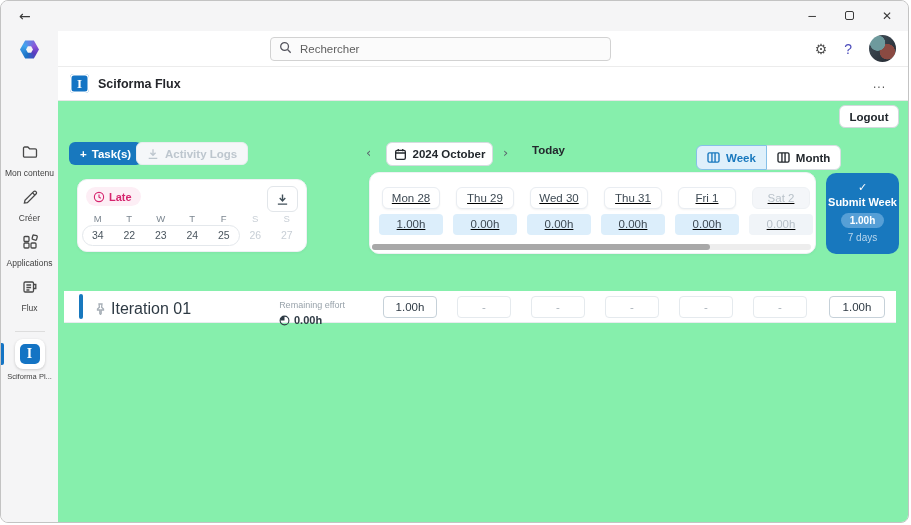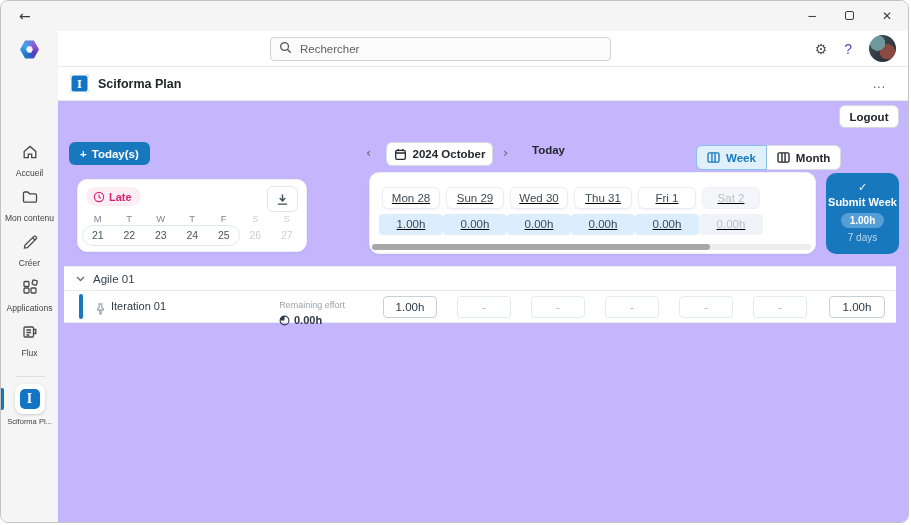--- a/index.html
+++ b/index.html
@@ -56,21 +56,21 @@
             background:radial-gradient(circle at 32% 30%, #6e9a9d 0 28%, transparent 30%),
                        radial-gradient(circle at 68% 62%, #8a4a42 0 30%, transparent 32%),
                        linear-gradient(135deg,#44535d,#23262e); }
 
   .appheader { height:34px; background:#fff; border-bottom:1px solid #e7e7e7; display:flex; align-items:center; padding:0 22px 0 12px; }
   .appheader .sciforma-ico { width:19px; height:19px; font-size:13px; border-radius:4px; box-shadow:0 0 0 1.5px #fff inset; }
   .app-title { font-size:12.5px; font-weight:bold; color:#24262b; margin-left:9px; }
   .menu-btn { margin-left:auto; border:none; background:none; color:#555; font-size:12px; letter-spacing:1px; cursor:pointer; }
 
   
-  .content { flex:1; position:relative; background:#c4b5fd; }
+  .content { flex:1; position:relative; background:#86efac; }
   .btn { cursor:pointer; font-family:"Liberation Sans", sans-serif; }
 
   .logout-btn { position:absolute; left:781px; top:4px; width:60px; height:23px; background:#fff;
                 border:1px solid #d3d8dd; border-radius:6px; font-size:11.5px; font-weight:600; color:#20262c; }
 
   .task-btn { position:absolute; left:11px; top:41px; height:23px; padding:0 11px; background:var(--primary);
               border:none; border-radius:6px; color:#fff; font-size:11.5px; font-weight:bold;
               display:flex; align-items:center; gap:5px; }
   .activity-btn { position:absolute; left:78px; top:41px; height:23px; padding:0 10px; background:#f5f7f9;
               border:1px solid #e9edf0; border-radius:6px; color:#bdc6ce; font-size:11.5px; font-weight:bold;
@@ -104,21 +104,21 @@
   .export-btn svg, .download-glyph svg { stroke:#42505a; fill:none; stroke-width:1.5; }
   .cal-row { position:absolute; left:4px; display:flex; }
   .cal-cell { width:31.5px; text-align:center; }
   .cal-head { top:33px; font-size:9.5px; color:#7b8690; }
   .cal-dates { top:49px; font-size:10.5px; color:#4a555e; }
   .cal-cell.weekend { color:#c8cfd6; }
   .range-pill { position:absolute; left:4px; top:45px; width:158px; height:21px; border:1px solid #e4e8ec; border-radius:11px; }
 
   
   .days-card { left:311px; top:71px; width:447px; height:82px; }
-  .daycols { display:flex; padding:14px 0 0 9px; }
+  .daycols { display:flex; gap:10px; padding:14px 0 0 9px; }
   .daycol { width:64px; cursor:pointer; }
   .dayhead { height:22px; margin:0 3px; border:1px solid #e9edf2; border-radius:6px; background:#fff;
              box-shadow:0 1px 2px rgba(0,0,0,.05); font-size:11.5px; font-weight:500; color:#3e4a54;
              line-height:21px; text-align:center; }
   .dayval { height:21px; margin-top:5px; border-radius:4px; background:var(--day_value_bg); text-align:center;
             line-height:21px; font-size:11.5px; color:#3e4a54; }
   .daycol.muted .dayhead { background:#f4f6f9; border-color:#eef1f4; box-shadow:none; color:#b8c1c9; }
   .daycol.muted .dayval { background:#f0f4f8; color:#b8c1c9; }
   .hscroll-track { position:absolute; left:2px; right:4px; bottom:3px; height:6px; border-radius:3px; background:#ededed; }
   .hscroll-thumb { position:absolute; left:0; top:0; width:338px; height:6px; border-radius:3px; background:#a8a8a8; cursor:grab; }
@@ -137,21 +137,21 @@
                   display:flex; align-items:center; cursor:pointer; }
   .group-chevron { margin-left:12px; display:flex; }
   .group-chevron svg { stroke:#6b7680; fill:none; stroke-width:1.5; }
   .group-label { margin-left:8px; font-size:11.5px; font-weight:500; color:#343f49; }
 
   .task-row { position:absolute; left:6px; right:12px; top:190px; height:32px; background:#fff;
               border-bottom:1px solid #e9ecef; }
   .accent-bar { position:absolute; left:15px; top:3px; bottom:3px; width:4px; border-radius:2px; background:var(--primary); }
   .pin-ico { position:absolute; left:31px; top:10px; }
   .pin-ico svg { stroke:#a6aeb6; fill:none; stroke-width:1.3; }
-  .task-name { position:absolute; left:47px; top:9px; font-size:11px; color:#2e3a44; }
+  .task-name { position:absolute; left:47px; top:9px; font-size:16px; color:#2e3a44; }
   .remaining { position:absolute; left:215px; top:3px; width:66px; text-align:right; }
   .remaining-label { font-size:9px; color:#99a3ab; white-space:nowrap; }
   .remaining-value { margin-top:2px; display:flex; align-items:center; justify-content:flex-start; gap:4px;
                      font-size:11px; font-weight:bold; color:#2e3a44; }
   .cell { position:absolute; top:5px; width:54px; height:22px; background:#fff; border:1px solid #e5eaee;
           border-radius:4px; text-align:center; line-height:20px; font-size:11.5px; color:#a9b2ba; cursor:text; }
   .cell.filled { border-color:#c6d1d9; color:#2e3a44; }
   .cell.c0 { left:319px; } .cell.c1 { left:393px; } .cell.c2 { left:467px; }
   .cell.c3 { left:541px; } .cell.c4 { left:615px; } .cell.c5 { left:689px; }
   .cell.total { left:765px; width:56px; border-color:#c6d1d9; color:#2e3a44; cursor:default; }
@@ -170,28 +170,20 @@
     </div>
   </div>
 
   <div class="body">
     <aside class="rail">
       <div class="m365-logo"></div>
       <div class="nav">
         <div class="nav-item">
           <span>
             <svg width="18" height="18" viewBox="0 0 18 18">
-                <path d="M3.2 8.4 9 3.4l5.8 5v6.2h-4.1v-3.5H7.3v3.5H3.2z"></path>
-              </svg>
-          </span>
-          <span class="nav-label">Accueil</span>
-        </div>
-        <div class="nav-item">
-          <span>
-            <svg width="18" height="18" viewBox="0 0 18 18">
                 <path d="M2.5 5.2c0-.7.5-1.2 1.2-1.2h3.1l1.8 1.8h5.7c.7 0 1.2.5 1.2 1.2v6c0 .7-.5 1.2-1.2 1.2H3.7c-.7 0-1.2-.5-1.2-1.2z"></path>
               </svg>
           </span>
           <span class="nav-label">Mon contenu</span>
         </div>
         <div class="nav-item">
           <span>
             <svg width="18" height="18" viewBox="0 0 18 18">
                 <path d="M4 12.2 12.6 3.6c.7-.7 1.8-.7 2.4 0 .7.7.7 1.8 0 2.4L6.4 14.6 3.4 15z"></path>
                 <path d="M11.5 4.7l2.4 2.4"></path>
@@ -244,31 +236,39 @@
         </div>
         <div class="topbar-right">
           <button class="icon-btn glyph">⚙</button>
           <button class="icon-btn help-btn">?</button>
           <button class="avatar"></button>
         </div>
       </div>
 
       <div class="appheader">
         <span class="sciforma-ico">I</span>
-        <span class="app-title">Sciforma Plan</span>
+        <span class="app-title">Sciforma Flux</span>
         <button class="menu-btn">...</button>
       </div>
 
       <div class="content">
 
         <button class="logout-btn btn">Logout</button>
 
         <button class="task-btn btn">
           <span>+</span>
-          <span>Today(s)</span>
+          <span>Task(s)</span>
+        </button>
+        <button class="activity-btn btn">
+          <span class="download-glyph" style="display:flex;">
+            <svg width="12" height="12" viewBox="0 0 14 14" style="stroke:#bdc6ce">
+                <path d="M7 1.5v7M4 5.5l3 3 3-3M2 12h10"></path>
+              </svg>
+          </span>
+          <span>Activity Logs</span>
         </button>
 
         <button class="nav-chevron prev-chevron glyph">‹</button>
         <button class="period-btn btn">
           <span style="display:flex;">
             <svg width="13" height="13" viewBox="0 0 14 14">
                 <rect x="1.8" y="2.5" width="10.4" height="9.7" rx="1.5"></rect>
                 <path d="M1.8 5.4h10.4M4.6 1.2v2.4M9.4 1.2v2.4"></path>
               </svg>
           </span>
@@ -317,38 +317,38 @@
           <div class="cal-row cal-head">
             <span class="cal-cell">M</span>
             <span class="cal-cell">T</span>
             <span class="cal-cell">W</span>
             <span class="cal-cell">T</span>
             <span class="cal-cell">F</span>
             <span class="cal-cell weekend">S</span>
             <span class="cal-cell weekend">S</span>
           </div>
           <div class="cal-row cal-dates">
-            <span class="cal-cell">21</span>
+            <span class="cal-cell">34</span>
             <span class="cal-cell">22</span>
             <span class="cal-cell">23</span>
             <span class="cal-cell">24</span>
             <span class="cal-cell">25</span>
             <span class="cal-cell weekend">26</span>
             <span class="cal-cell weekend">27</span>
           </div>
         </div>
 
         <div class="card days-card">
           <div class="daycols">
             <div class="daycol">
               <div class="dayhead">Mon 28</div>
               <div class="dayval">1.00h</div>
             </div>
             <div class="daycol">
-              <div class="dayhead">Sun 29</div>
+              <div class="dayhead">Thu 29</div>
               <div class="dayval">0.00h</div>
             </div>
             <div class="daycol">
               <div class="dayhead">Wed 30</div>
               <div class="dayval">0.00h</div>
             </div>
             <div class="daycol">
               <div class="dayhead">Thu 31</div>
               <div class="dayval">0.00h</div>
             </div>
@@ -366,28 +366,20 @@
           </div>
         </div>
 
         <button class="submit-btn">
           <span class="submit-check glyph">✓</span>
           <span class="submit-label">Submit Week</span>
           <span class="submit-hours">1.00h</span>
           <span class="submit-days">7 days</span>
         </button>
 
-        <div class="group-header">
-          <span class="group-chevron">
-            <svg width="9" height="6" viewBox="0 0 9 6">
-                <path d="M1 1l3.5 3.5L8 1"></path>
-              </svg>
-          </span>
-          <span class="group-label">Agile 01</span>
-        </div>
 
         <div class="task-row">
           <span class="accent-bar"></span>
           <span class="pin-ico">
             <svg width="11" height="12" viewBox="0 0 11 12">
                 <path d="M4 1h3l-.4 3.2 1.9 1.9v.9H6.2v3.6l-.7.9-.7-.9V7H2.5v-.9l1.9-1.9z"></path>
               </svg>
           </span>
           <span class="task-name">Iteration 01</span>
           <span class="remaining">

